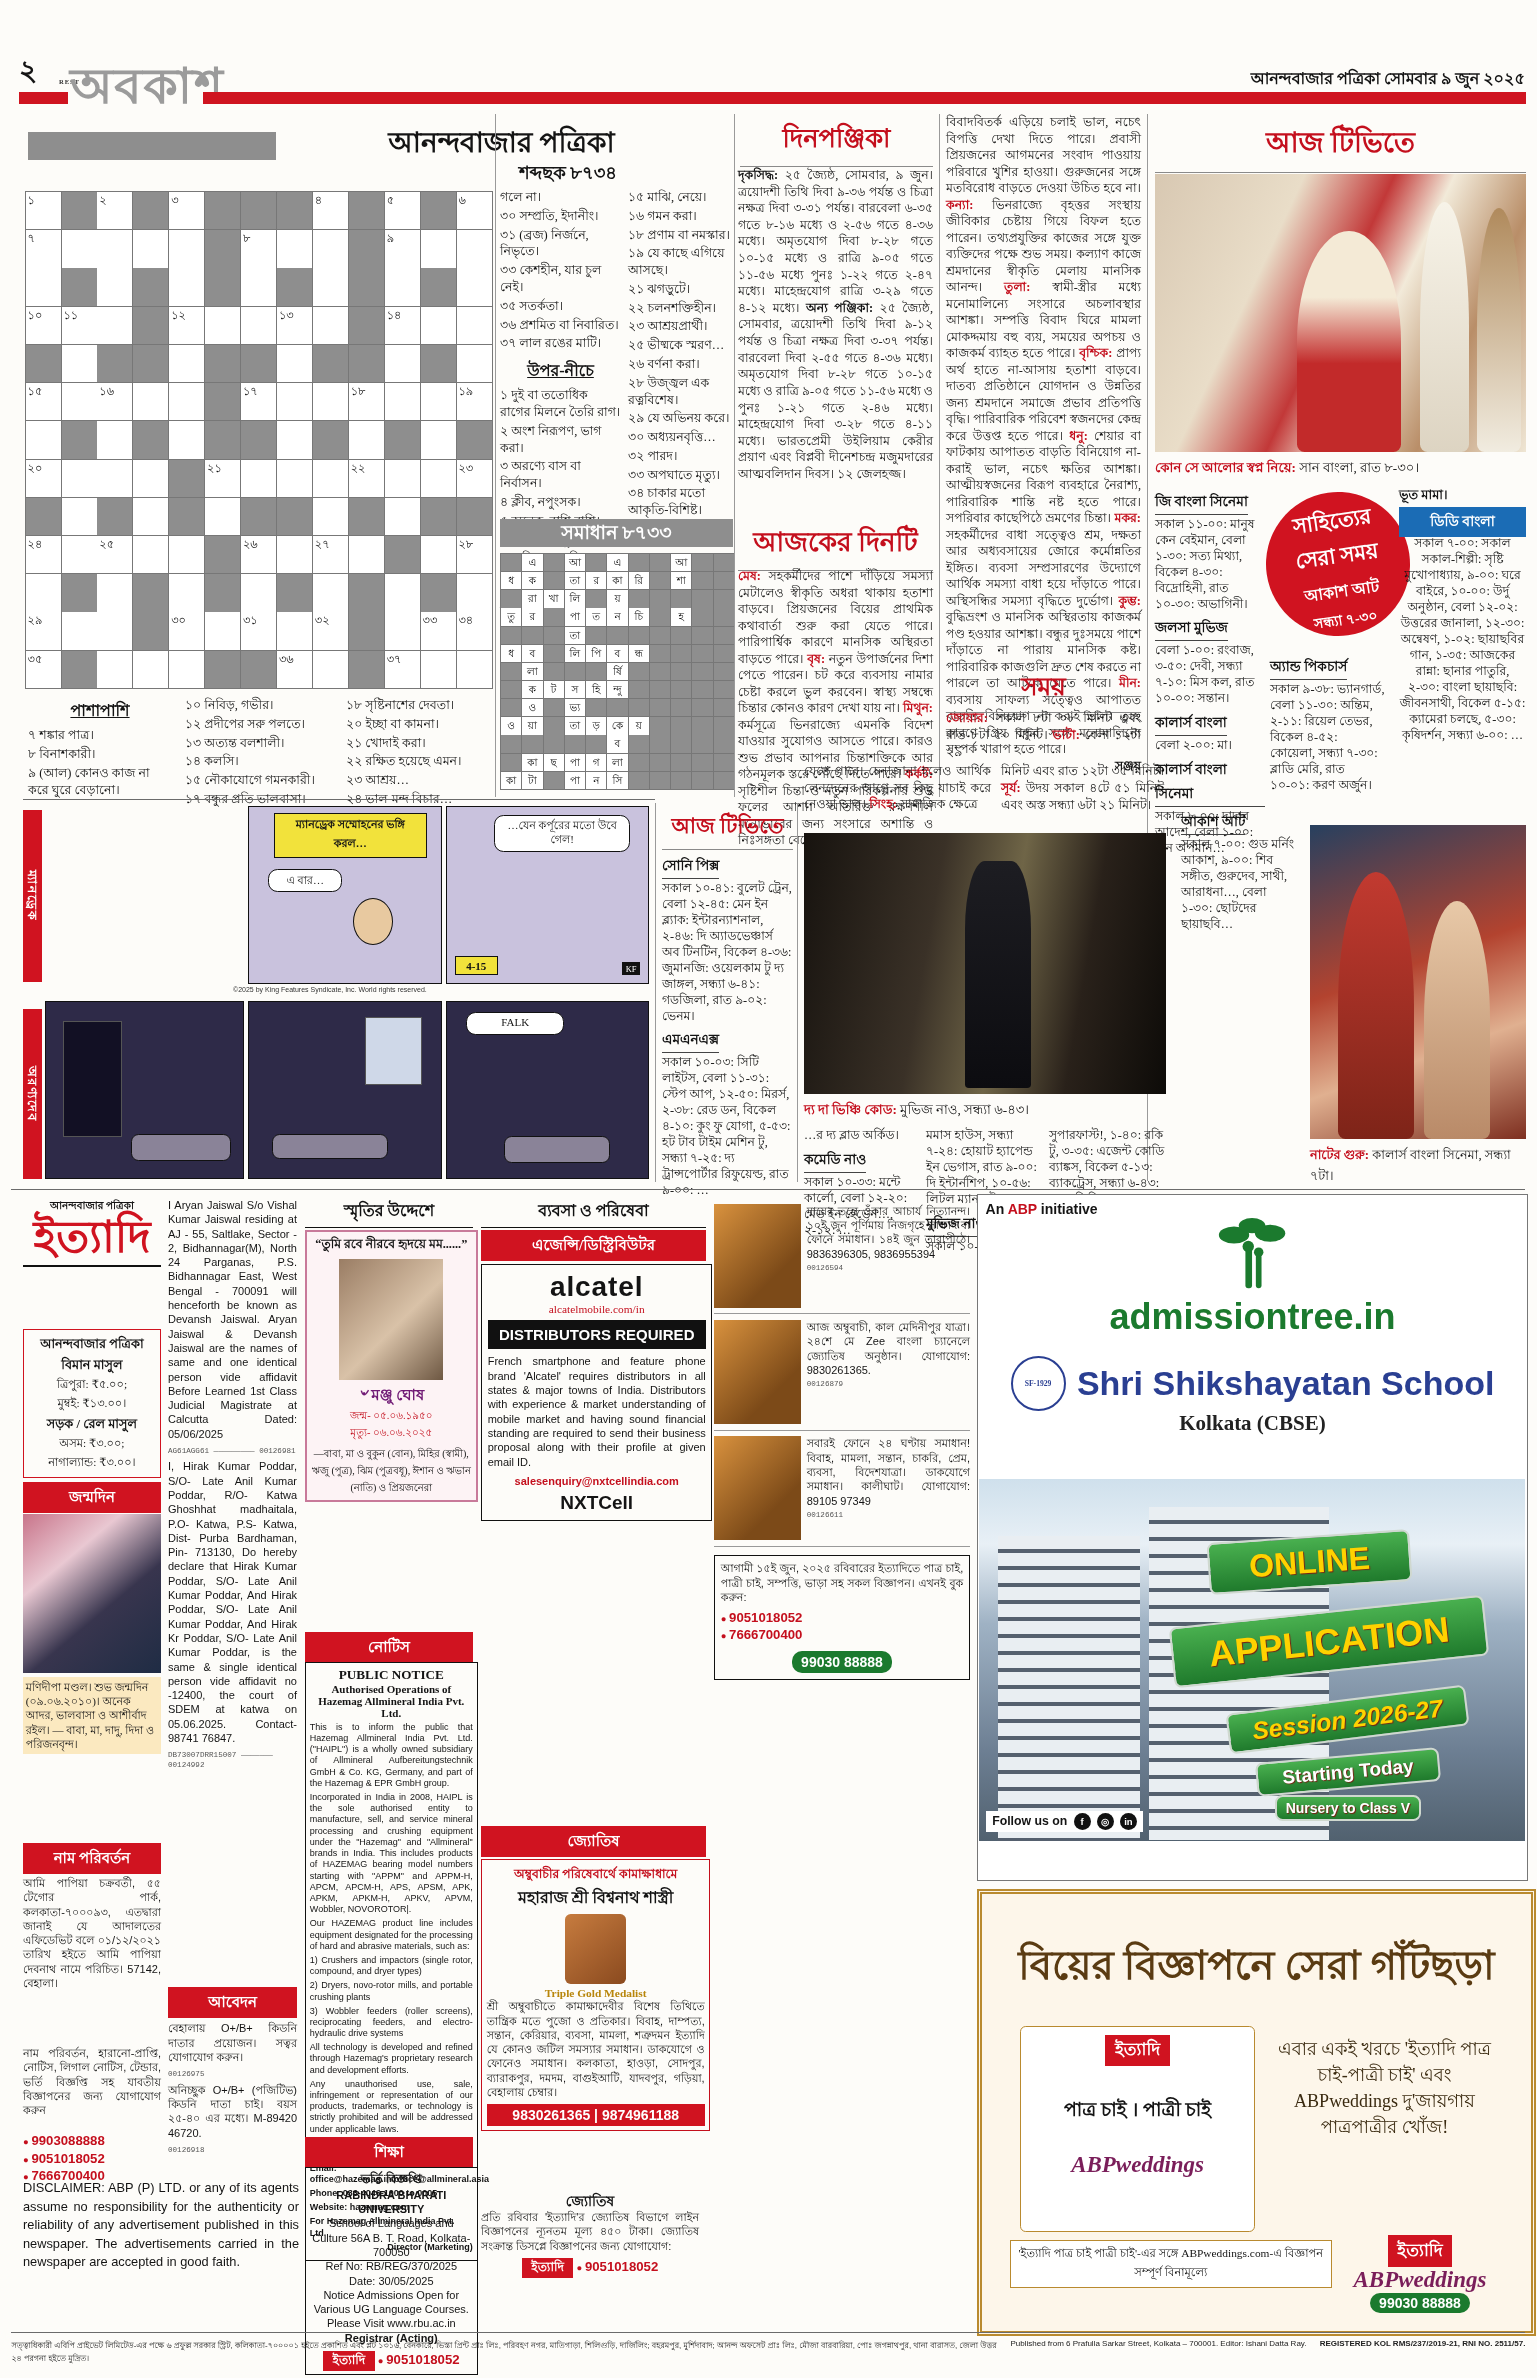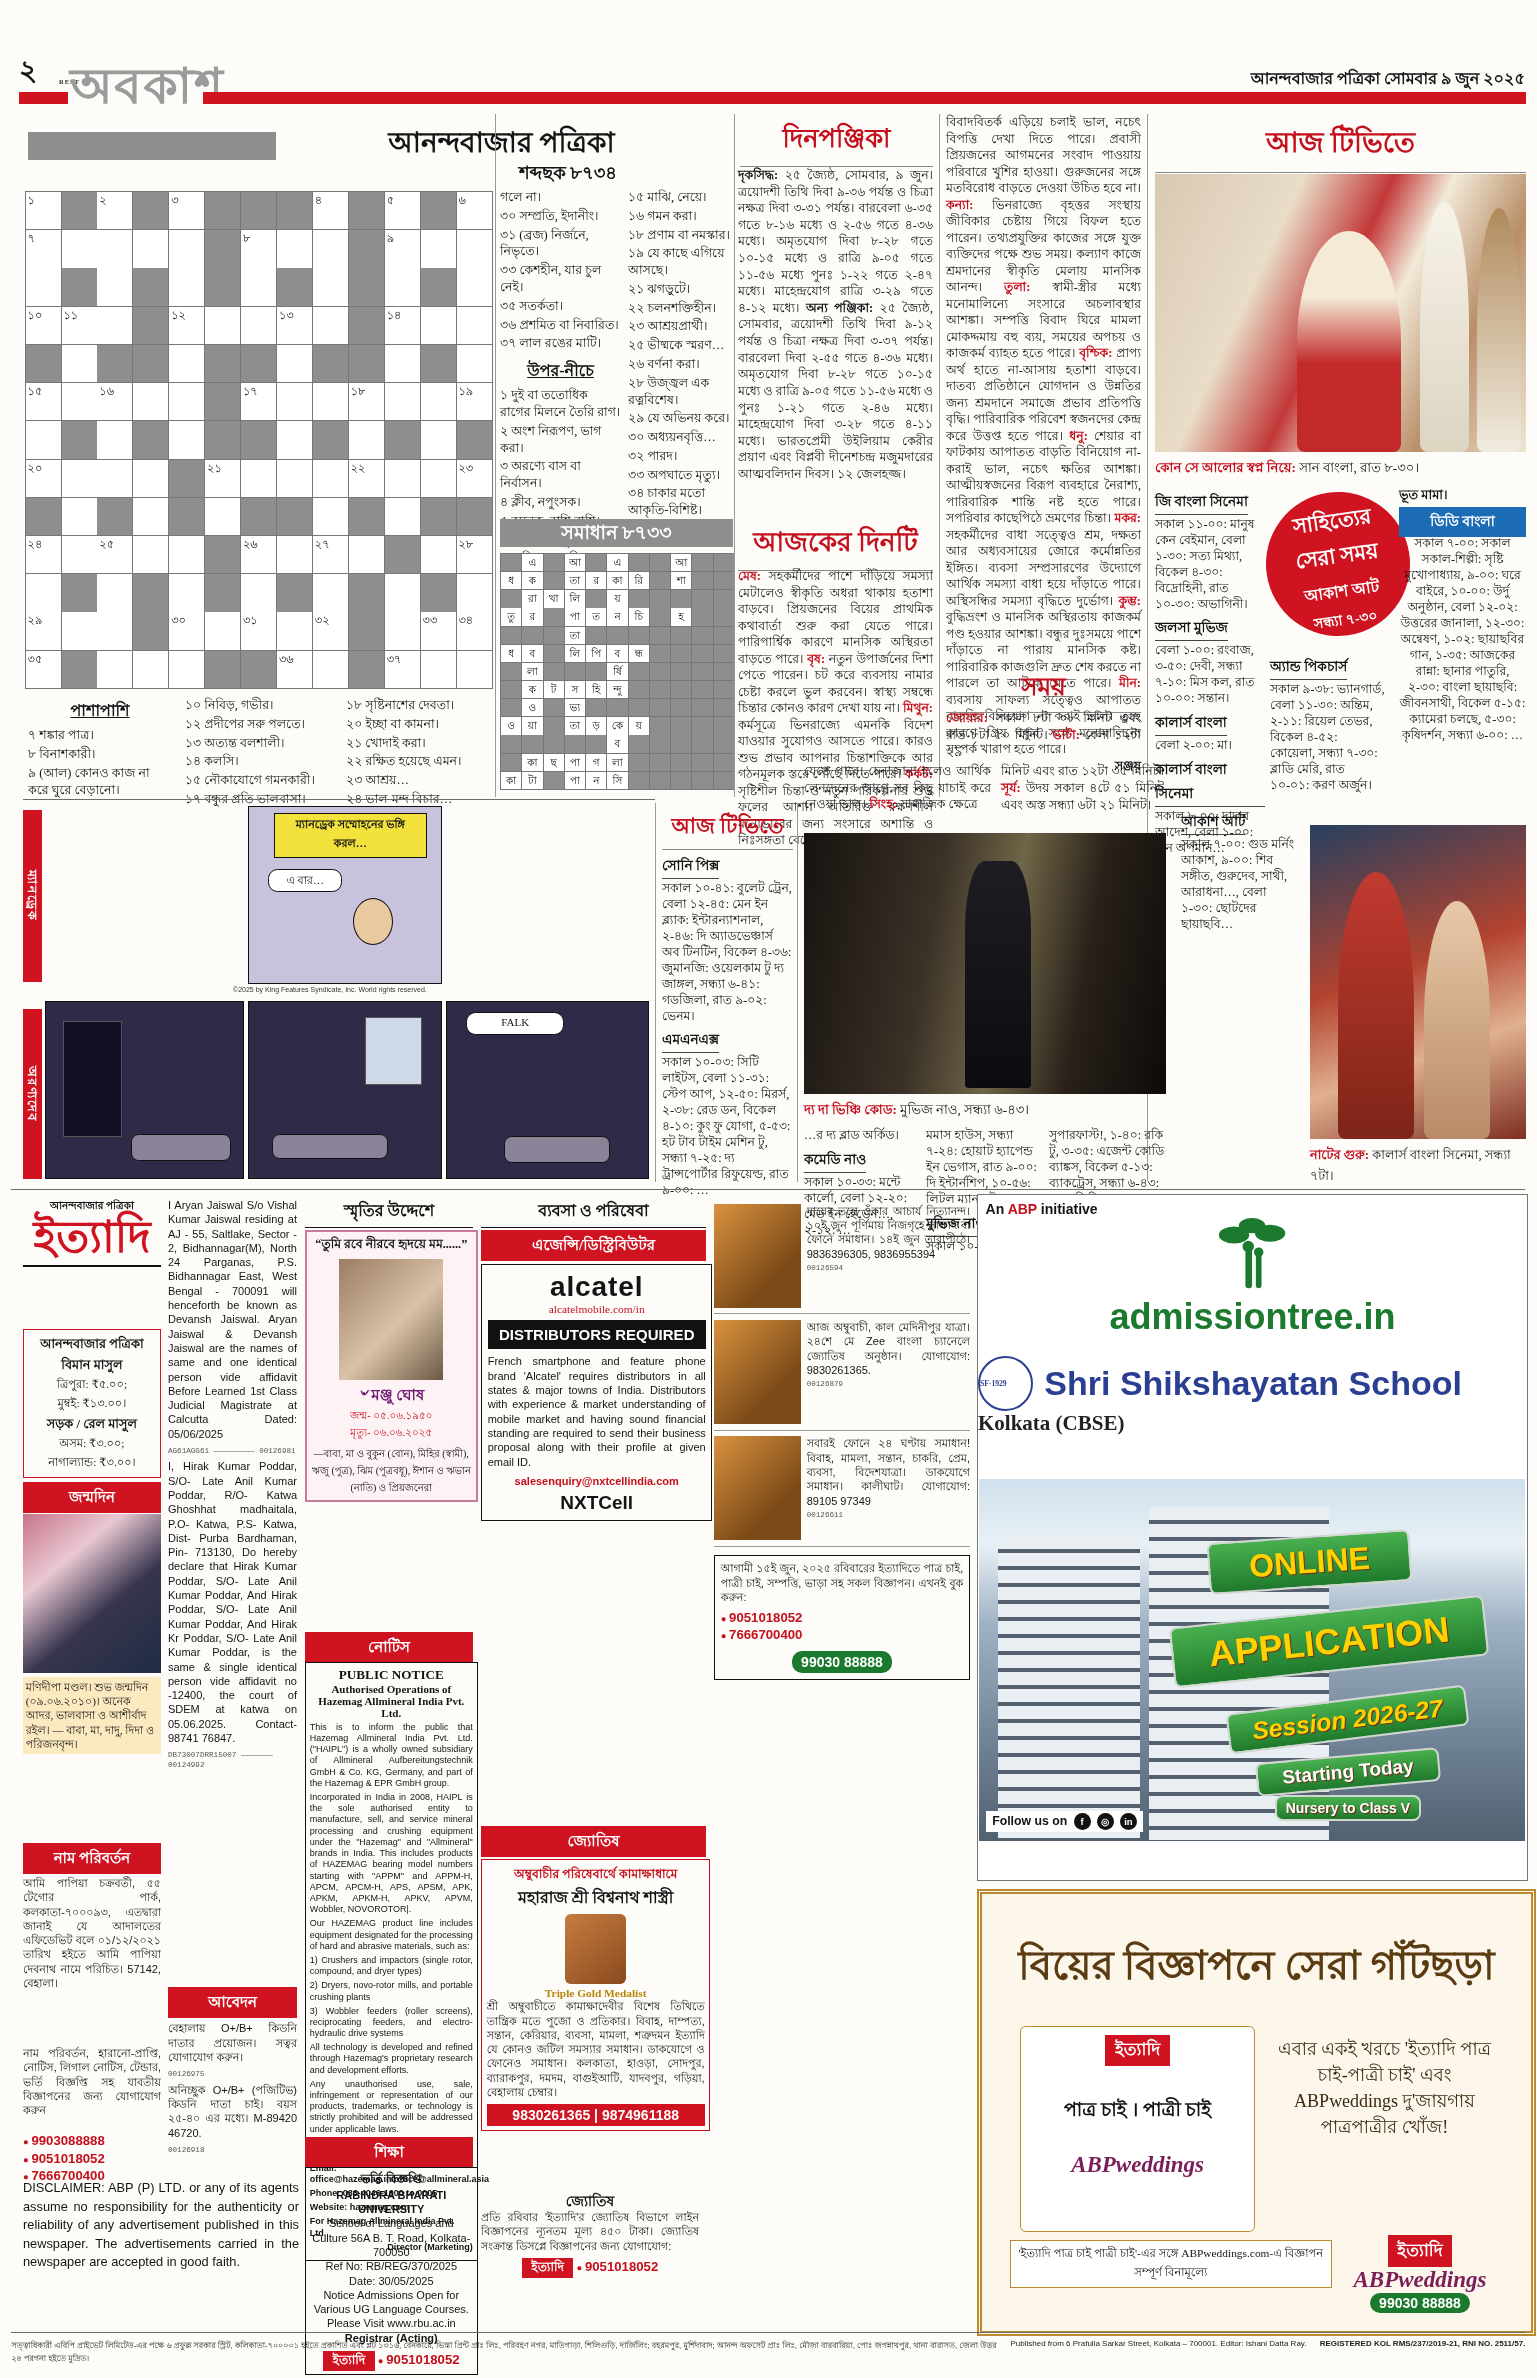--- a/index.html
+++ b/index.html
@@ -157,21 +157,21 @@
   #astro-col{left:714px;top:1198px;width:256px;}
   #astro-promo{margin-top:7.6px;border:1.9px solid #111;padding:5.7px;text-align:center;}
   .green-ph{background:#1b7a2e;color:#fff;font-weight:bold;display:inline-block;padding:1.9px 9.5px;
             border-radius:10px;font-size:14px;font-family:"Liberation Sans",sans-serif;}
   
   #adm{left:977px;top:1194px;width:549px;height:685px;border:0.9px solid #777;background:#fff;}
   #adm-init{position:absolute;left:7.6px;top:5.7px;font-size:14px;font-weight:bold;font-family:"Liberation Sans",sans-serif;}
   #adm-init .abp{color:#c40f1d;}
   #adm-tree{position:absolute;left:0;top:23px;width:100%;text-align:center;}
   #adm-site{font-size:36px;font-weight:bold;color:#1b7a2e;font-family:"Liberation Sans",sans-serif;}
-  #adm-school-row{position:absolute;left:0;top:161px;width:100%;}
+  #adm-school-row{position:absolute;left:0;top:161px;width:100%;text-align:center;}
   #adm-badge{display:inline-block;width:51px;height:51px;border:2.8px solid #2a3f92;border-radius:50%;
              vertical-align:middle;font-size:7.6px;line-height:51px;color:#2a3f92;font-weight:bold;}
   #adm-school{display:inline-block;font-size:34px;font-weight:bold;color:#2a3f92;
               font-family:"Liberation Sans",sans-serif;vertical-align:middle;margin-left:7.6px;}
   #adm-city{font-size:21px;font-weight:bold;color:#222;}
   #adm-photo{position:absolute;left:0.9px;top:284px;width:546px;height:362px;
              background:linear-gradient(180deg,#cfe0ec 0%,#e8f0f6 18%,#9fb2c4 40%,#6d7f93 75%,#51616f 100%);}
   .bldg{position:absolute;background:repeating-linear-gradient(#e9eef2 0 13.2px,#55606e 13.2px 17px);}
   .gsign{position:absolute;background:linear-gradient(#49b04f,#1f7a2c);border:2.8px solid #cfd8cf;border-radius:7.6px;
          color:#ffd200;font-weight:bold;text-align:center;font-family:"Liberation Sans",sans-serif;
@@ -711,20 +711,25 @@
   <div class="rule-v" style="left:939px;top:114px;height:683px;"></div>
   <div class="rule-v" style="left:1147px;top:114px;height:1067px;"></div>
   <div class="rule-h" style="left:23px;top:799px;width:632px;"></div>
 
   <div class="abs comic-bar" id="cbar1">ম্যানড্রেক</div>
   <div class="panel p-lav" style="left:248px;top:806px;width:194px;height:178px;">
     <div class="narr" style="left:24.6px;top:5.7px;width:142px;">ম্যানড্রেক সম্মোহনের ভঙ্গি করল…</div>
     <div class="bubble" style="left:19px;top:62px;width:61px;">এ বার…</div>
     <div class="head" style="left:104px;top:91px;width:38px;height:45px;"></div>
   </div>
+  <div class="panel p-lav" style="left:446px;top:806px;width:203px;height:178px;">
+    <div class="bubble" style="left:47px;top:7.6px;width:123px;">…যেন কর্পূরের মতো উবে গেল!</div>
+    <div class="narr" style="left:7.6px;bottom:7.6px;width:32px;">4-15</div>
+    <div style="position:absolute;right:7.6px;bottom:7.6px;background:#111;color:#fff;font-size:8.5px;padding:1.9px 3.8px;">KF</div>
+  </div>
   <div class="abs" id="comic-credit">©2025 by King Features Syndicate, Inc. World rights reserved.</div>
   <div class="abs comic-bar" id="cbar2">অরণ্যদেব</div>
   <div class="panel p-dark" style="left:45px;top:1001px;width:199px;height:178px;">
     <div style="position:absolute;left:17px;top:19px;width:57px;height:114px;background:#121024;border:0.9px solid #555;"></div>
     <div class="floorbody" style="left:85px;bottom:17px;width:98px;height:24.6px;"></div>
   </div>
   <div class="panel p-dark" style="left:248px;top:1001px;width:194px;height:178px;">
     <div style="position:absolute;right:19px;top:15px;width:55px;height:66px;background:#cfd8e8;border:0.9px solid #555;"></div>
     <div class="floorbody" style="left:23px;bottom:19px;width:114px;height:23px;"></div>
   </div>

